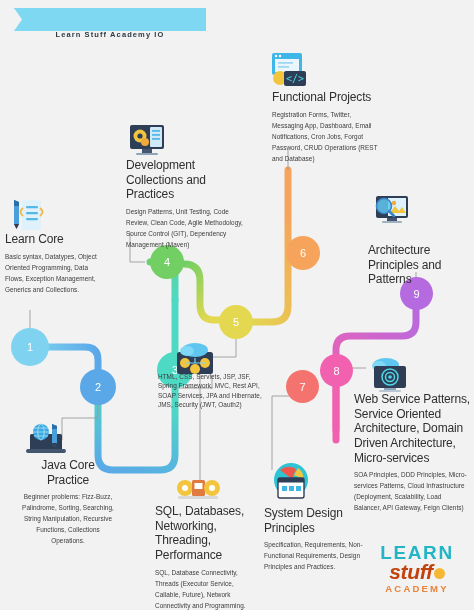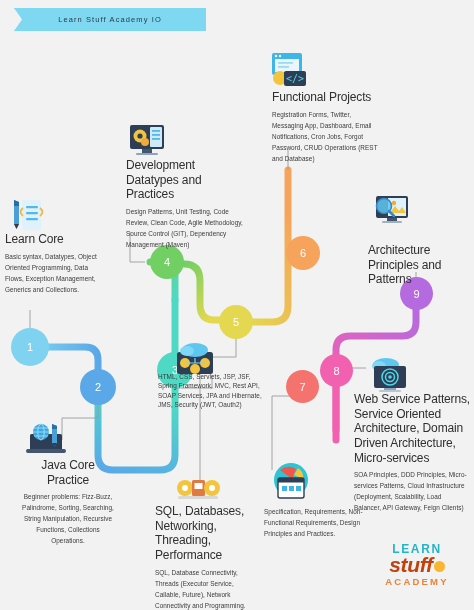--- a/index.html
+++ b/index.html
@@ -12,23 +12,23 @@
   #canvas{position:absolute;inset:0;width:474px;height:610px;}
 
   
   .banner{
     position:absolute;left:14px;top:8px;width:192px;height:23px;
     background:#7fd8f2;
     clip-path:polygon(0 0,192px 0,192px 23px,0 23px,8px 11.5px);
     display:flex;align-items:center;justify-content:center;
   }
   .banner-inner{
-    position:absolute;left:14px;top:8px;width:192px;height:23px;
+    position:absolute;left:14px;top:23px;width:192px;height:23px;
     display:flex;align-items:center;justify-content:center;
-    font-size:7.5px;font-weight:normal;letter-spacing:1.1px;color:#2b3a44;
+    font-size:7.5px;font-weight:bold;letter-spacing:1.1px;color:#2b3a44;
   }
   .banner::before{
     content:"";position:absolute;left:-8px;top:0;width:10px;height:23px;
     background:#7fd8f2;clip-path:polygon(0 0,10px 0,4px 11.5px,10px 23px,0 23px);
   }
   .banner::after{
     content:"";position:absolute;right:-9px;top:0;width:11px;height:23px;
     background:#7fd8f2;clip-path:polygon(0 0,11px 0,5px 11.5px,11px 23px,0 23px);
   }
   .title{
@@ -58,21 +58,21 @@
     font-size:6.4px;color:#3b3b3b;line-height:1.72;margin:0;
     letter-spacing:0.05px;
   }
 
   
   .icon{position:absolute;}
 
   
   .logo{position:absolute;left:368px;top:543px;width:98px;text-align:center;}
   .logo-learn{
-    font-size:12px;font-weight:bold;color:#23b5c6;letter-spacing:1.6px;
+    font-size:19px;font-weight:bold;color:#23b5c6;letter-spacing:1.6px;
     line-height:1;
   }
   .logo-stuff{
     font-size:21px;font-weight:bold;color:#c2410c;letter-spacing:-0.3px;
     line-height:0.95;font-style:italic;position:relative;
   }
   .logo-dot{
     display:inline-block;width:11px;height:11px;border-radius:50%;
     background:#f7b733;vertical-align:middle;margin-left:1px;
   }
@@ -291,35 +291,36 @@
   <div class="block" style="left:22px;top:458px;width:92px;text-align:center;">
     <div class="bh">Java Core Practice</div>
     <div class="bb">Beginner problems: Fizz-Buzz, Palindrome, Sorting, Searching, String Manipulation, Recursive Functions, Collections Operations.</div>
   </div>
 
   <div class="block" style="left:158px;top:372px;width:106px;">
     <div class="bb" style="line-height:1.45;">HTML, CSS, Servlets, JSP, JSF, Spring Framework, MVC, Rest API, SOAP Services, JPA and Hibernate, JMS, Security (JWT, Oauth2)</div>
   </div>
 
   <div class="block" style="left:126px;top:158px;width:118px;">
-    <div class="bh">Development Datatypes and Practices</div>
+    <div class="bh">Development Collections and Practices</div>
     <div class="bb">Design Patterns, Unit Testing, Code Review, Clean Code, Agile Methodology, Source Control (GIT), Dependency Management (Maven)</div>
   </div>
 
   <div class="block" style="left:155px;top:504px;width:104px;">
     <div class="bh">SQL, Databases, Networking, Threading, Performance</div>
     <div class="bb">SQL, Database Connectivity, Threads (Executor Service, Callable, Future), Network Connectivity and Programming.</div>
   </div>
 
   <div class="block" style="left:272px;top:90px;width:112px;">
     <div class="bh">Functional Projects</div>
     <div class="bb">Registration Forms, Twitter, Messaging App, Dashboard, Email Notifications, Cron Jobs, Forgot Password, CRUD Operations (REST and Database)</div>
   </div>
 
   <div class="block" style="left:264px;top:506px;width:100px;">
+    <div class="bh">System Design Principles</div>
     <div class="bb">Specification, Requirements, Non-Functional Requirements, Design Principles and Practices.</div>
   </div>
 
   <div class="block" style="left:354px;top:392px;width:116px;">
     <div class="bh">Web Service Patterns, Service Oriented Architecture, Domain Driven Architecture, Micro-services</div>
     <div class="bb">SOA Principles, DDD Principles, Micro-services Patterns, Cloud Infrastructure (Deployment, Scalability, Load Balancer, API Gateway, Feign Clients)</div>
   </div>
 
   <div class="block" style="left:368px;top:243px;width:96px;">
     <div class="bh">Architecture Principles and Patterns</div>

